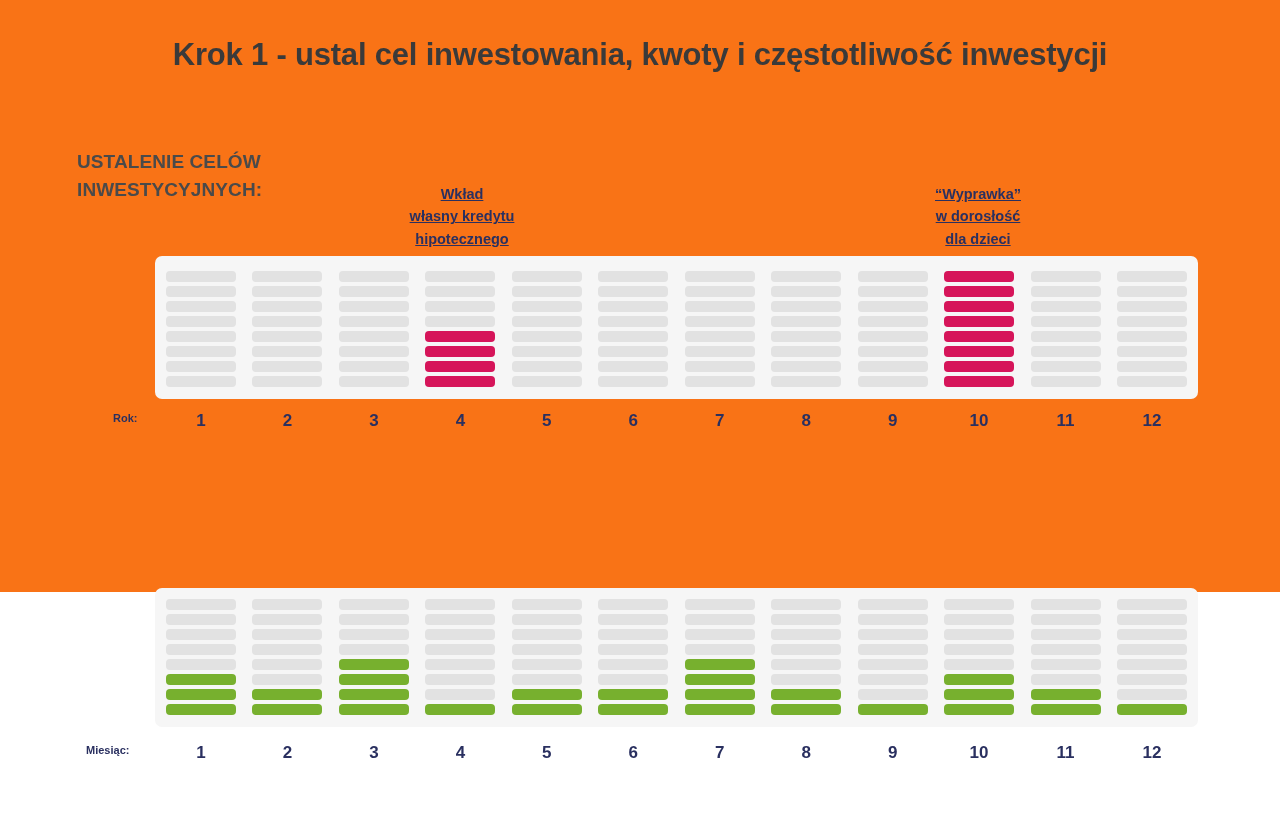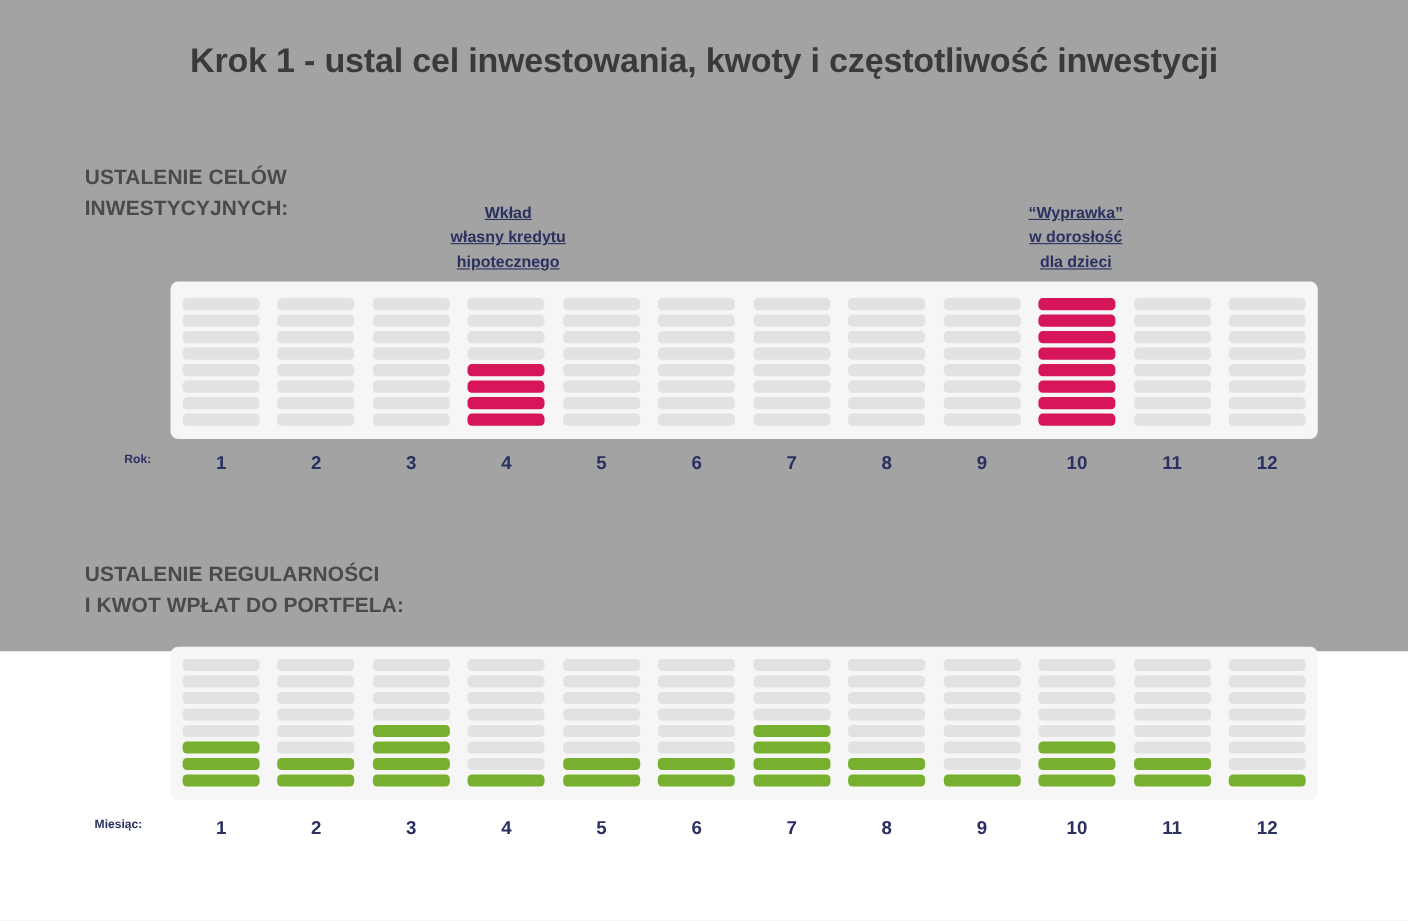--- a/index.html
+++ b/index.html
@@ -9,21 +9,21 @@
     height: 837px;
     background: #ffffff;
     font-family: "Liberation Sans", sans-serif;
     overflow: hidden;
   }
 
   #page {
     position: relative;
     width: 1280px;
     height: 592px;
-    background: #a3a3a3;
+    background: #f97316;
   }
 
   
   .page-title {
     position: absolute;
     left: 0;
     top: 37px;
     width: 1280px;
     text-align: center;
     font-size: 31px;
@@ -277,24 +277,20 @@
       <div class="axis-tick">5</div>
       <div class="axis-tick">6</div>
       <div class="axis-tick">7</div>
       <div class="axis-tick">8</div>
       <div class="axis-tick">9</div>
       <div class="axis-tick">10</div>
       <div class="axis-tick">11</div>
       <div class="axis-tick">12</div>
     </div>
 
-  <div class="section-heading" id="heading-regular">
-    <div>USTALENIE REGULARNOŚCI</div>
-    <div>I KWOT WPŁAT DO PORTFELA:</div>
-  </div>
 
   <div class="panel" id="panel-months">
       <div class="column">
         <div class="seg"></div>
         <div class="seg"></div>
         <div class="seg"></div>
         <div class="seg"></div>
         <div class="seg"></div>
         <div class="seg on"></div>
         <div class="seg on"></div>

